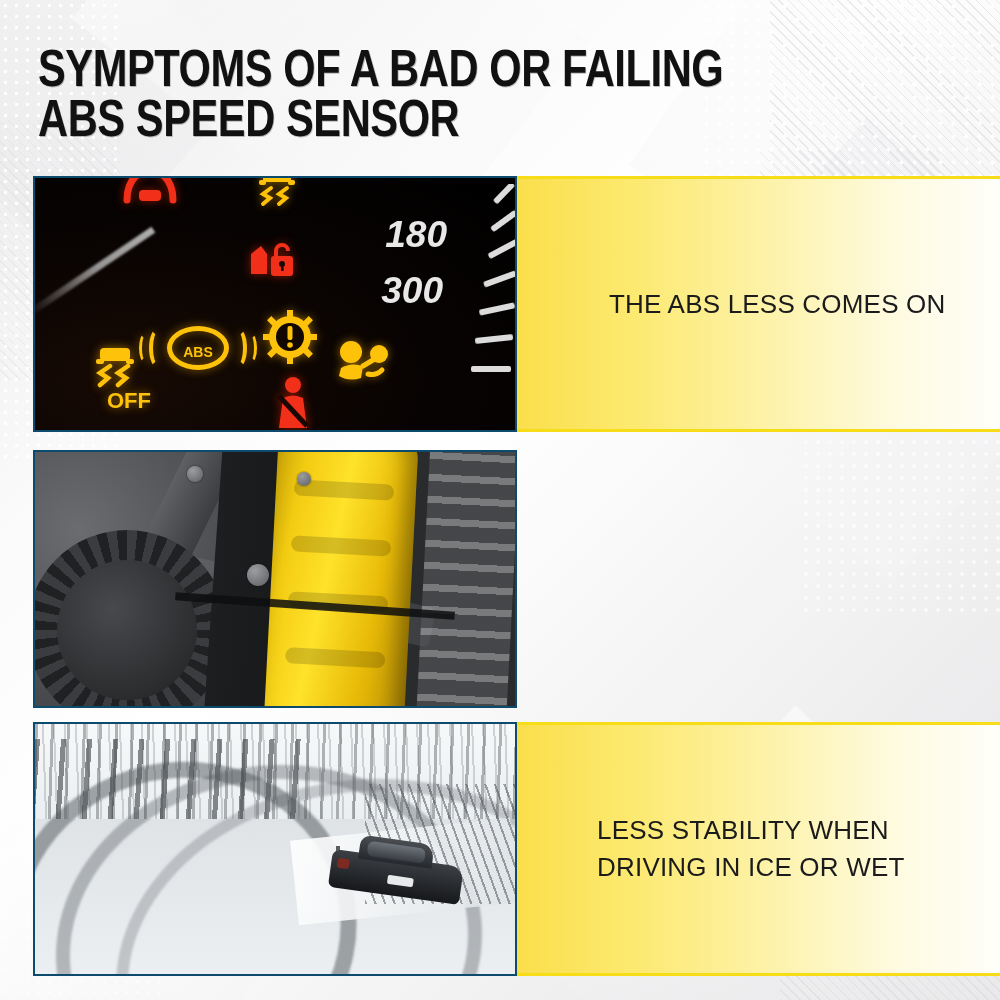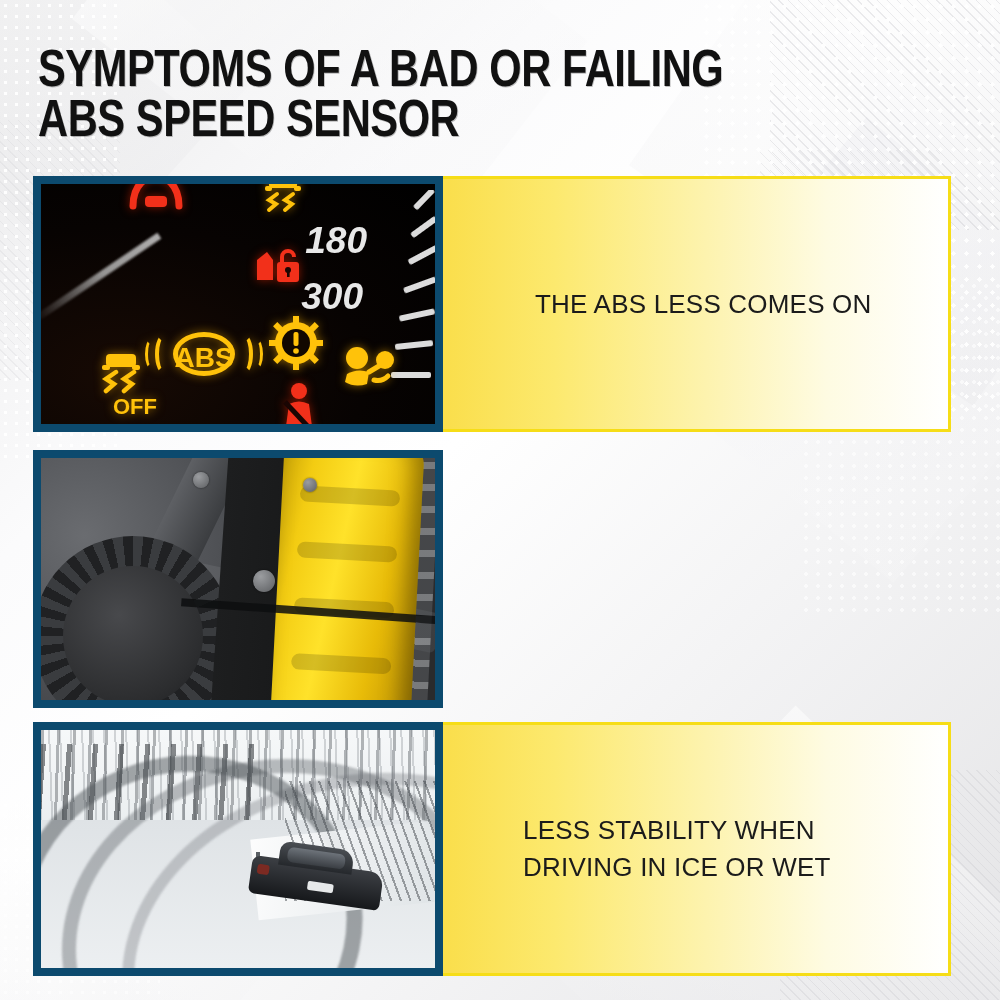--- a/index.html
+++ b/index.html
@@ -48,21 +48,21 @@
     font-family:"Liberation Sans","DejaVu Sans",sans-serif;
     font-weight:bold;color:#111111;font-size:52px;line-height:0.96;
     letter-spacing:-0.5px;transform:scaleX(.80);transform-origin:left top;
     white-space:pre-line;text-shadow:1px 1px 0 rgba(0,0,0,.25);}
 
   
   .row{position:absolute;left:33px;display:flex;align-items:stretch;z-index:4;}
   #row0{top:176px;height:256px;}
   #row1{top:450px;height:258px;}
   #row2{top:722px;height:254px;}
-  .thumb{width:410px;height:100%;border:8px solid #0c4a6e;box-sizing:border-box;
+  .thumb{width:484px;height:100%;border:2px solid #0c4a6e;box-sizing:border-box;
          overflow:hidden;position:relative;background:#22c55e;flex:0 0 auto;}
   .caption{width:508px;box-sizing:border-box;border:3px solid #f6dd17;border-left:none;
      background:linear-gradient(90deg,#fade4b 0%,#fce96e 22%,#fdf3ae 52%,#fefbe2 76%,#ffffff 100%);
      display:flex;align-items:center;padding-left:86px;flex:0 0 auto;}
   .caption p{margin:0;font-size:26px;color:#1b1b1b;line-height:1.42;
      font-family:"Liberation Sans","DejaVu Sans",sans-serif;letter-spacing:.2px;white-space:pre-line;}
   #row0 .caption{padding-left:92px;}
   #row1 .caption{padding-left:133px;}
   #row2 .caption{padding-left:80px;}
 
@@ -76,21 +76,21 @@
      font-family:"Liberation Sans","DejaVu Sans",sans-serif;filter:blur(.6px);}
   .spd180{right:68px;top:36px;font-size:37px;}
   .spd200{right:72px;top:92px;font-size:37px;}
   .arc{position:absolute;right:-4px;top:6px;width:72px;height:230px;overflow:hidden;}
   .tick{position:absolute;right:4px;height:6px;background:#dcdcdc;border-radius:2px;filter:blur(.5px);}
   .ico{position:absolute;}
   
   .abs{left:132px;top:148px;}
   .abs-ring{width:62px;height:44px;border:5px solid #ffc20a;border-radius:50%;
      display:flex;align-items:center;justify-content:center;box-sizing:border-box;}
-  .abs-ring span{font-size:28px;font-weight:bold;color:#ffc20a;font-family:"Liberation Sans",sans-serif;margin-top:8px;}
+  .abs-ring span{font-size:14px;font-weight:bold;color:#ffc20a;font-family:"Liberation Sans",sans-serif;margin-top:8px;}
   .paren{position:absolute;top:2px;width:18px;height:40px;border:4px solid #ffc20a;
      border-radius:50%;box-sizing:border-box;}
   .paren.l{left:-18px;border-right-color:transparent;border-top-color:transparent;border-bottom-color:transparent;}
   .paren.r{right:-18px;border-left-color:transparent;border-top-color:transparent;border-bottom-color:transparent;}
   .paren2{position:absolute;top:7px;width:12px;height:30px;border:3px solid #ffc20a;border-radius:50%;box-sizing:border-box;}
   .paren2.l{left:-28px;border-right-color:transparent;border-top-color:transparent;border-bottom-color:transparent;}
   .paren2.r{right:-28px;border-left-color:transparent;border-top-color:transparent;border-bottom-color:transparent;}
   .glow{filter:drop-shadow(0 0 5px rgba(255,180,0,.55));}
   .glowred{filter:drop-shadow(0 0 5px rgba(255,40,0,.5));}
 

